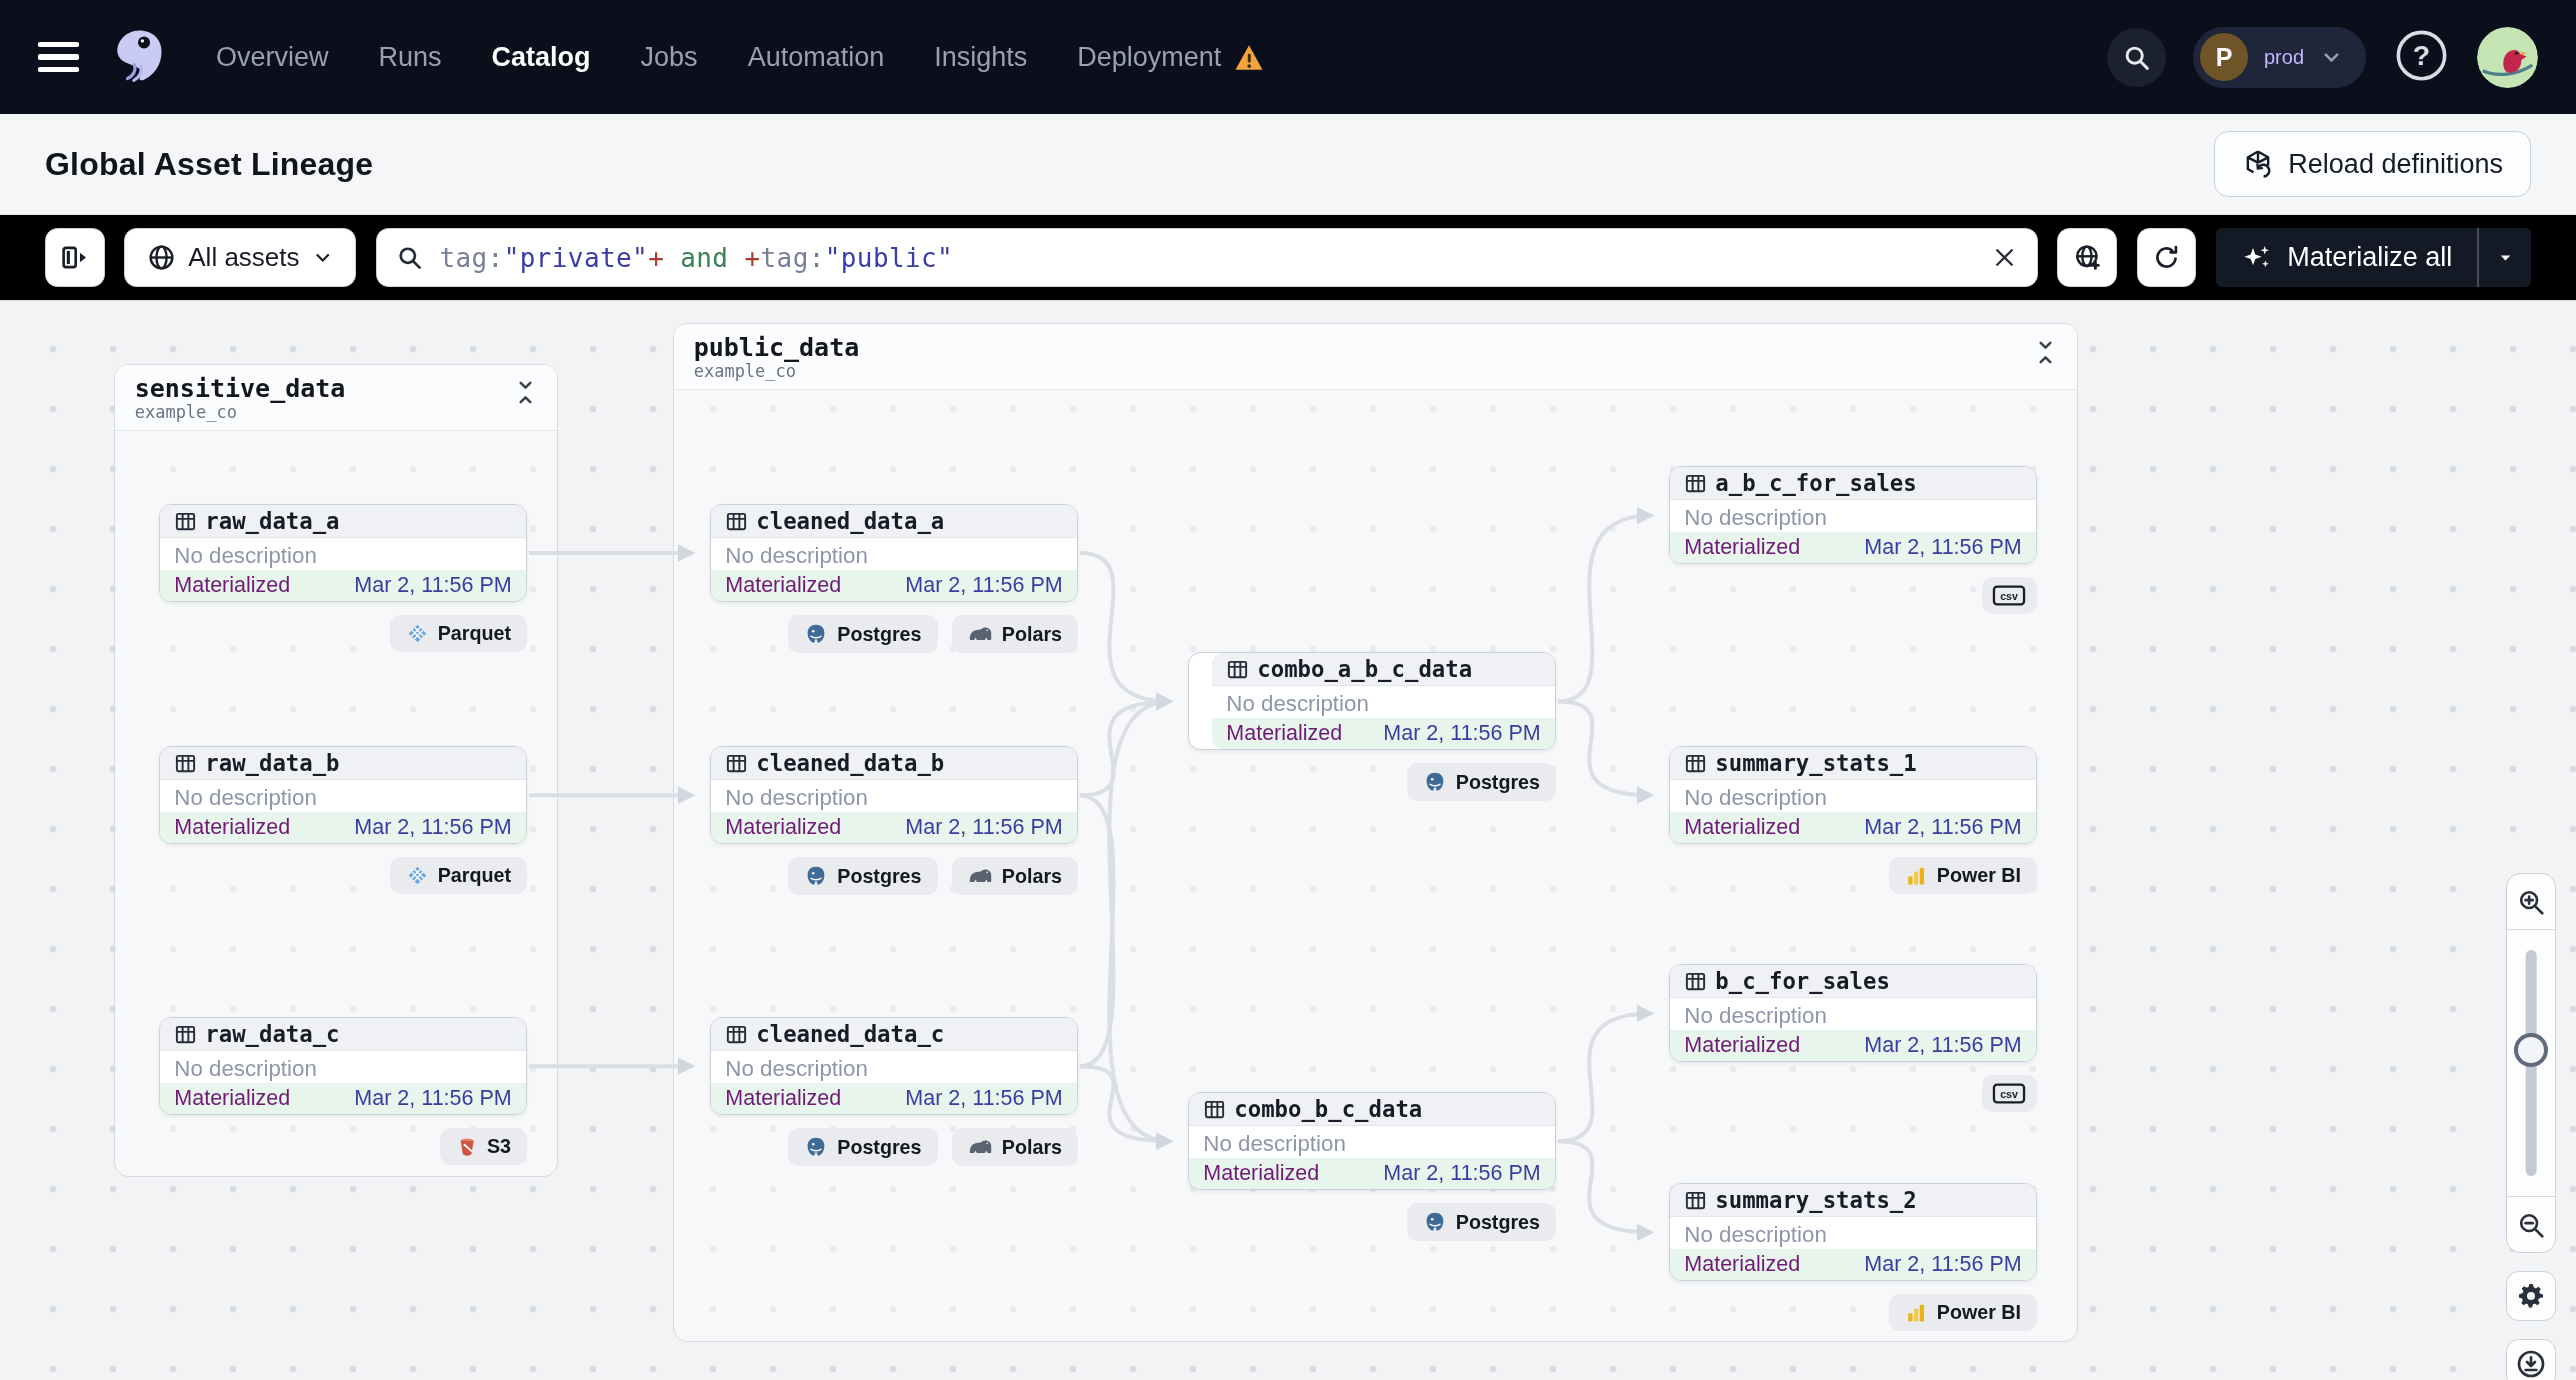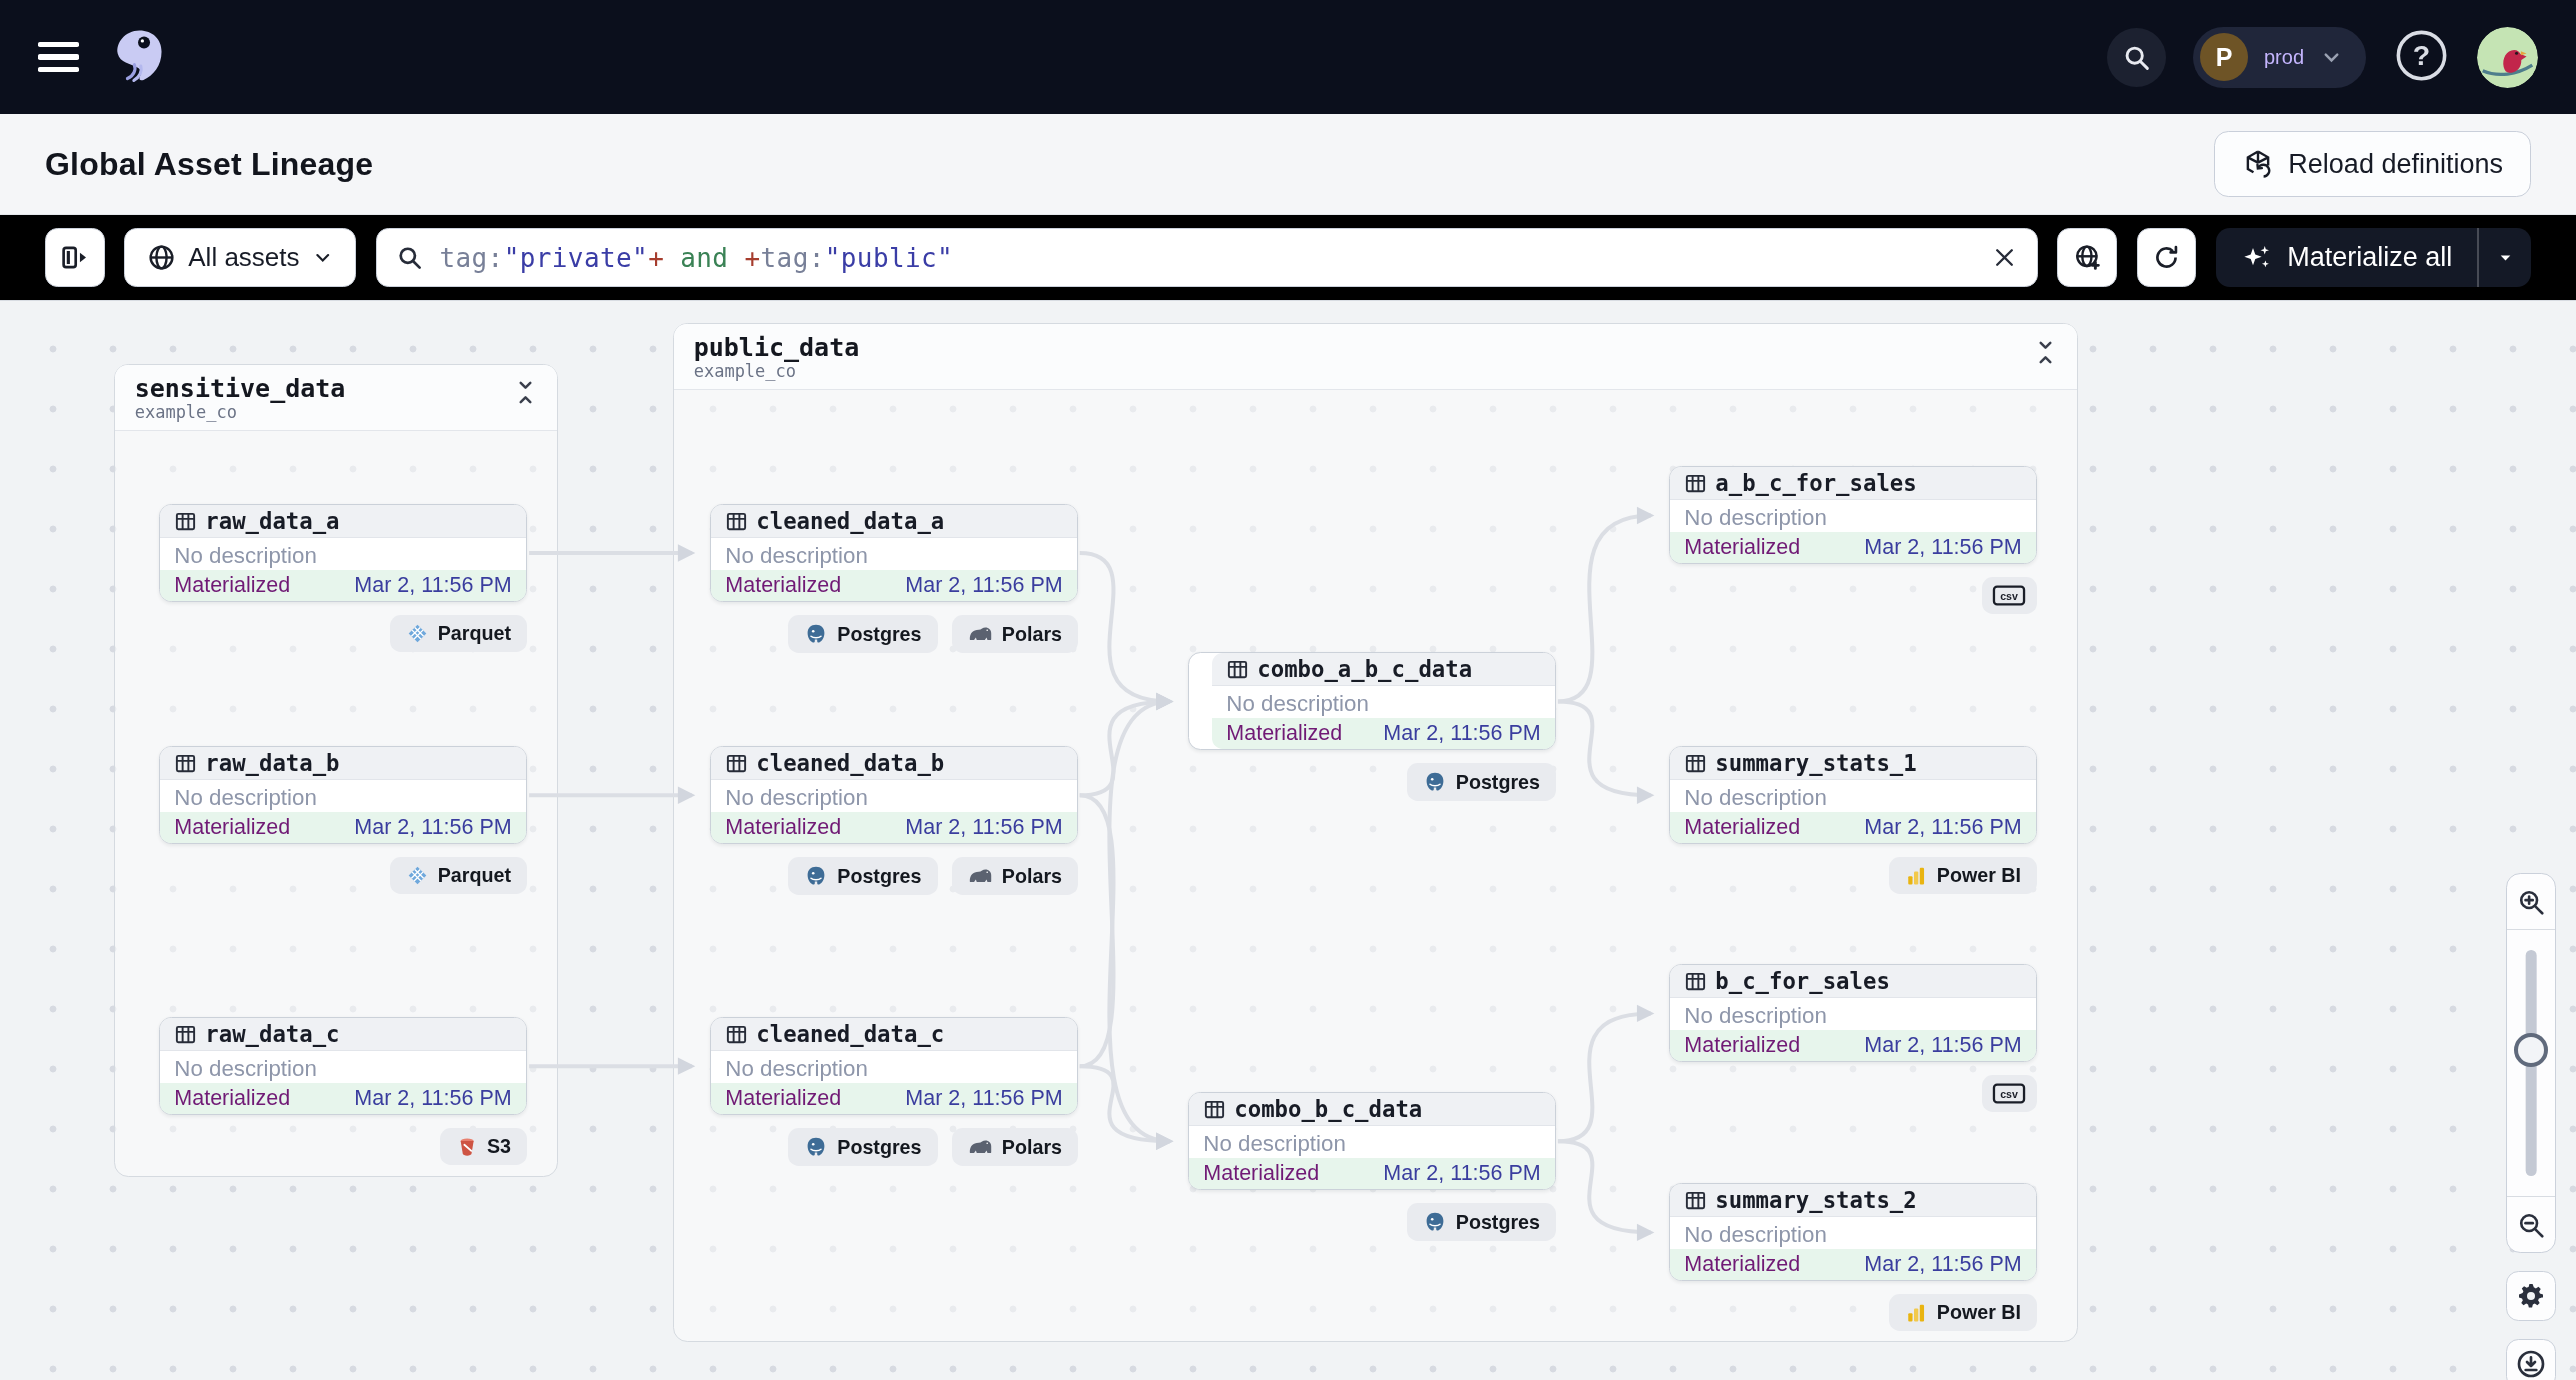--- a/index.html
+++ b/index.html
@@ -49,21 +49,21 @@
     height:59px; min-width:59px; background:#fff; border:1.8px solid #CBD1DB; border-radius:12.5px;
     display:flex; align-items:center; justify-content:center; cursor:pointer; gap:12.5px; padding:0 14.3px;
   }
   .scope-btn { padding:0 21.5px; font-size:26px; color:#171B26; }
   .searchbox {
     flex:1; height:59px; border:1.8px solid #CBD1DB; border-radius:12.5px; background:#fff;
     display:flex; align-items:center; gap:16px; padding:0 19.7px; cursor:text;
   }
   .query { font-size:26px; letter-spacing:0.4px; flex:1; white-space:pre; }
   .materialize {
-    height:59px; background:#141926; border-radius:14px; color:#fff;
+    height:59px; background:#141926; border-radius:6px; color:#fff;
     display:flex; align-items:stretch; cursor:pointer; overflow:hidden;
   }
   .materialize .main { display:flex; align-items:center; gap:14.3px; padding:0 25px; font-size:27px; }
   .materialize .divider { width:1.8px; background:rgba(255,255,255,0.22); }
   .materialize .caret { width:52px; display:flex; align-items:center; justify-content:center; }
 
   
   .canvas {
     position:relative; height:1078px; background:#F1F3F5;
     background-image:radial-gradient(circle, #D7DAE1 3.1px, transparent 3.8px);
@@ -124,20 +124,33 @@
     </div>
   <div>
     <svg width="59" height="59" viewBox="0 0 64 64">
       <path d="M33 5c14.5 0 24 9.5 24 23 0 15-9 26-19.5 30.5-3.4 1.4-5.6-.8-3.8-4 2.2-4 1-7.2-2.4-9.2C23 40.5 12 39.8 9.5 30 6.8 19 17.5 5 33 5z" fill="#C9CBF3"></path>
       <circle cx="38" cy="18" r="6.5" fill="#0B0F1C"></circle>
         <circle cx="36.2" cy="16.2" r="1.8" fill="#fff"></circle>
       <path d="M20 57c7-3 9.5-9.5 7.5-15" stroke="#9BA0E2" stroke-width="3.4" fill="none" stroke-linecap="round"></path>
       <path d="M27 59c6.5-3.5 9-10 7.5-15.5" stroke="#B4B8EE" stroke-width="3.4" fill="none" stroke-linecap="round"></path>
     </svg>
   </div>
+  <nav class="nav-links" id="navLinks">
+      <span class="nav-link">Overview</span>
+      <span class="nav-link">Runs</span>
+      <span class="nav-link active">Catalog</span>
+      <span class="nav-link">Jobs</span>
+      <span class="nav-link">Automation</span>
+      <span class="nav-link">Insights</span>
+      <span class="nav-link">Deployment<svg width="30" height="27" viewBox="0 0 24 22">
+          <path d="M12 1L23 21H1z" fill="#F2A43B"></path>
+          <rect x="11" y="8" width="2.4" height="7" rx="1" fill="#3A2A08"></rect>
+          <circle cx="12.2" cy="18" r="1.5" fill="#3A2A08"></circle>
+        </svg></span>
+    </nav>
   <div class="nav-right">
     <div class="icon-circle">
       <svg width="29" height="29" viewBox="0 0 24 24">
           <circle cx="10.5" cy="10.5" r="6.3" fill="none" stroke="#E8EAF0" stroke-width="2.4"></circle>
           <path d="M15.3 15.3L21 21" stroke="#E8EAF0" stroke-width="2.4" stroke-linecap="round"></path>
         </svg>
     </div>
     <div class="env-pill">
       <span class="env-avatar">P</span>
       <span class="env-label">prod</span>

